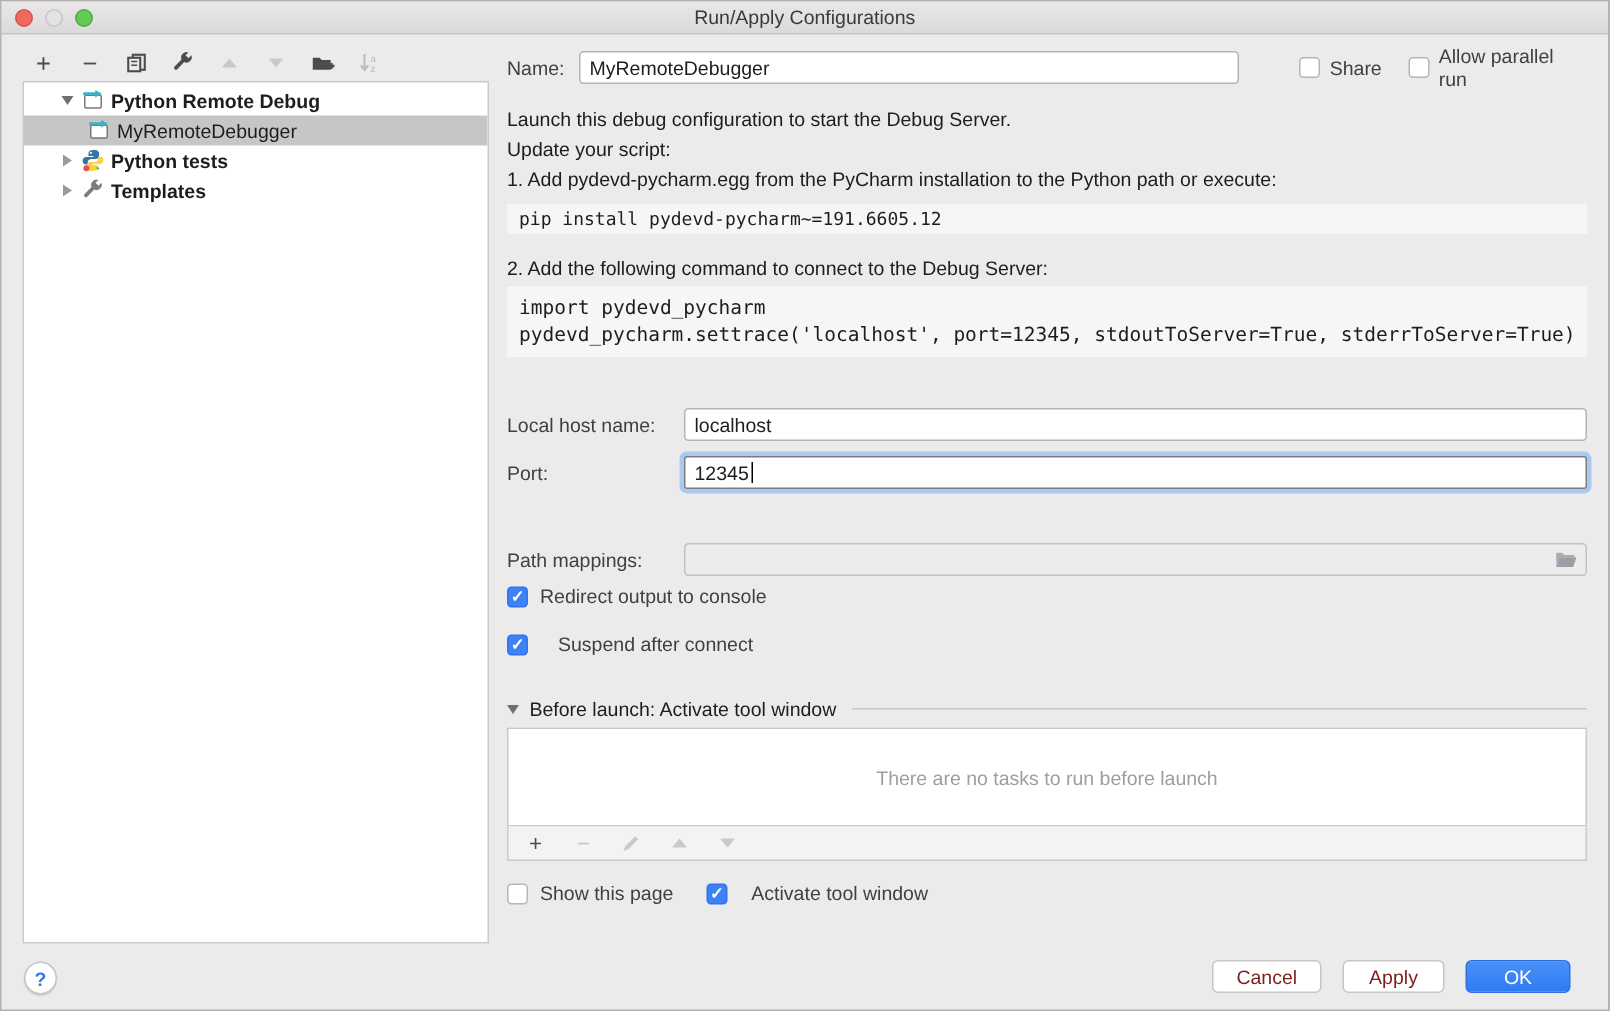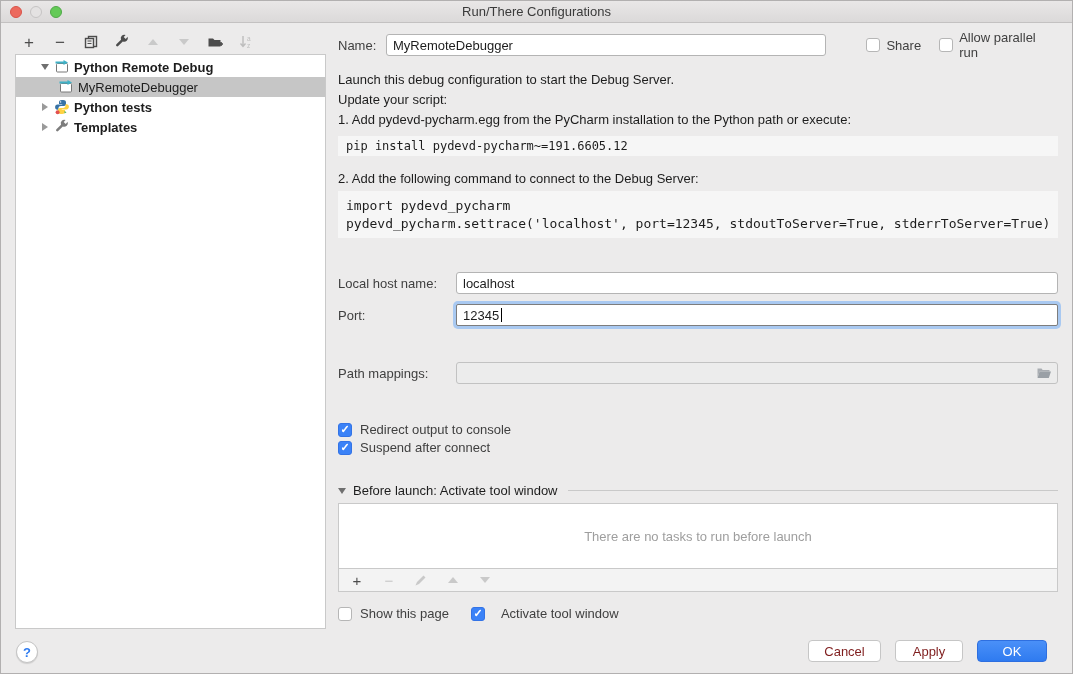--- a/index.html
+++ b/index.html
@@ -91,22 +91,22 @@
   .focus-wrap { flex:1; position:relative; }
   .focus-wrap input {
     width:100%; border:1px solid #7d7d7d; box-shadow:0 0 0 3px #a9c9f1; border-radius:2px;
   }
   .caret { position:absolute; left:45px; top:4px; width:1px; height:14px; background:#000; }
   .path-field {
     flex:1; height:22px; border:1px solid #c2c2c2; border-radius:3px; background:#ececec;
     display:flex; align-items:center; justify-content:flex-end; padding-right:5px;
   }
 
-  .opt-row1 { margin-top:32px; }
-  .opt-row2 { margin-top:3px; }
+  .opt-row1 { }
+  .opt-row2 { margin-top:17px;gap:12px; }
   .opt-row .cb, .opt-row1 .cb, .opt-row2 .cb { margin-right:8px; }
 
   .bl-header { margin-top:28px; display:flex; align-items:center; }
   .bl-tri { width:0; height:0; border-left:4.5px solid transparent; border-right:4.5px solid transparent; border-top:6px solid #6f6f6f; margin-right:7px; }
   .bl-title { font-size:13px; white-space:nowrap; }
   .bl-line { flex:1; height:1px; background:#c9c9c9; margin-left:10px; }
 
   .tasks-box {
     margin-top:5px; height:66px; background:#fff; border:1px solid #c9c9c9;
     display:flex; align-items:center; justify-content:center;
@@ -142,21 +142,21 @@
 <body>
 
 <div id="window">
 
   <div class="titlebar">
     <div class="traffic">
       <div class="light red"></div>
       <div class="light gray"></div>
       <div class="light green"></div>
     </div>
-    <div class="titlebar-title">Run/There Configurations</div>
+    <div class="titlebar-title">Run/Apply Configurations</div>
   </div>
 
   <div class="left-toolbar">
     <div class="tbtn">
         <span class="glyph">+</span>
       </div>
     <div class="tbtn">
         <span class="glyph">−</span>
       </div>
     <div class="tbtn">

